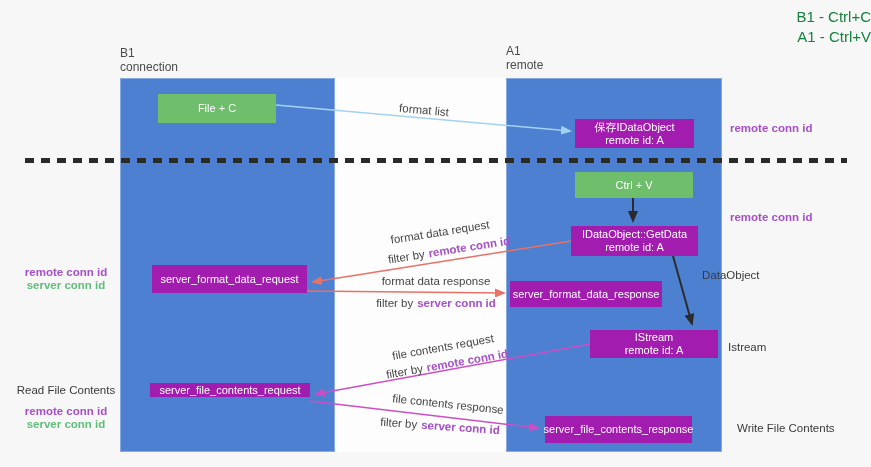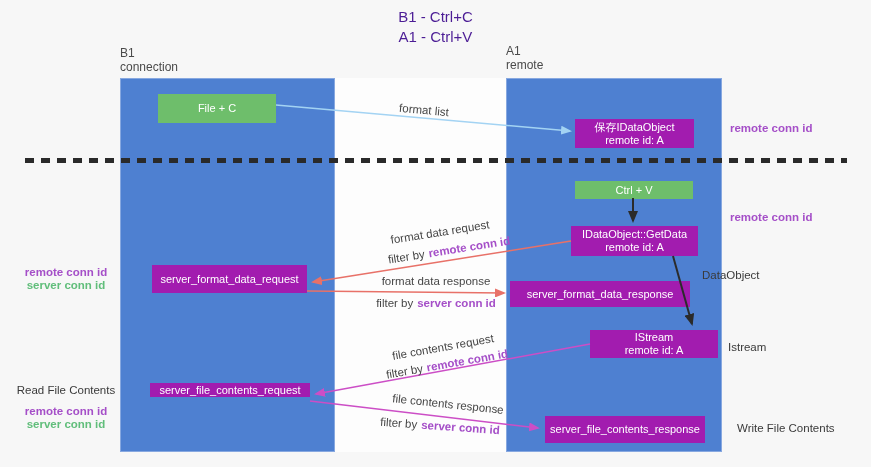--- a/index.html
+++ b/index.html
@@ -2,22 +2,22 @@
 <html><head>
 <meta charset="utf-8">
 <style>
   html,body { margin:0; padding:0; }
   .canvas {
     position:relative; width:871px; height:467px;
     background:#f7f7f7; font-family:"Liberation Sans", sans-serif;
     overflow:hidden;
   }
   .mid-band { position:absolute; left:335px; top:78px; width:171px; height:374px; background:#fdfdfd; }
-  .title { position:absolute; left:0; right:0; top:7px; text-align:center;
-           font-size:15px; line-height:20px; color:#4c1d95; }
+  .title { position:absolute; left:0; right:0; top:7px; text-align:right;
+           font-size:15px; line-height:20px; color:#15803d; }
   .lane-header { position:absolute; font-size:12px; line-height:14px; color:#4a4a4a; }
   .lane { position:absolute; top:78px; height:374px; background:#4e80d1; border:1px solid #87a8e0; box-sizing:border-box; }
   .dashed-line { position:absolute; left:25px; top:158px; width:822px; height:5px;
     background:repeating-linear-gradient(90deg,#2a2a2a 0 9px,transparent 9px 16px); }
   .node { position:absolute; display:flex; flex-direction:column; align-items:center; justify-content:center;
           color:#fff; font-size:11px; line-height:13px; text-align:center; white-space:nowrap; }
   .green  { background:#6ebe6b; }
   .orange { background:#a21caf;text-align:right; }
   svg.arrows { position:absolute; left:0; top:0; pointer-events:none; }
   .edge-label { position:absolute; font-size:11.5px; color:#464646; white-space:nowrap; }
@@ -56,47 +56,47 @@
 
   <div class="node green" style="left:158px; top:94px; width:118px; height:29px;">
     <div>File + C</div>
   </div>
 
   <div class="node orange" style="left:575px; top:119px; width:119px; height:29px;">
     <div>保存IDataObject</div>
     <div>remote id: A</div>
   </div>
 
-  <div class="node green" style="left:575px; top:181px; width:118px; height:18px;">
+  <div class="node green" style="left:575px; top:172px; width:118px; height:26px;">
     <div>Ctrl + V</div>
   </div>
 
   <div class="node orange" style="left:571px; top:226px; width:127px; height:30px;">
     <div>IDataObject::GetData</div>
     <div>remote id: A</div>
   </div>
 
   <div class="node orange" style="left:152px; top:265px; width:155px; height:28px;">
     <div>server_format_data_request</div>
   </div>
 
-  <div class="node orange" style="left:510px; top:281px; width:180px; height:26px;">
+  <div class="node orange" style="left:510px; top:281px; width:152px; height:26px;">
     <div>server_format_data_response</div>
   </div>
 
   <div class="node orange" style="left:590px; top:330px; width:128px; height:28px;">
     <div>IStream</div>
     <div>remote id: A</div>
   </div>
 
   <div class="node orange" style="left:150px; top:383px; width:160px; height:14px;">
     <div>server_file_contents_request</div>
   </div>
 
-  <div class="node orange" style="left:545px; top:416px; width:160px; height:27px;">
+  <div class="node orange" style="left:545px; top:416px; width:147px; height:27px;">
     <div>server_file_contents_response</div>
   </div>
 
   <svg class="arrows" width="871" height="467" viewBox="0 0 871 467">
     <defs>
       <marker id="m-blue" markerUnits="userSpaceOnUse" markerWidth="11" markerHeight="9" refX="9" refY="4.5" orient="auto">
         <polygon points="0 0, 11 4.5, 0 9" fill="#a3d3f3"></polygon>
       </marker>
       <marker id="m-black" markerUnits="userSpaceOnUse" markerWidth="12" markerHeight="10" refX="10" refY="5" orient="auto">
         <polygon points="0 0, 12 5, 0 10" fill="#2b2b2b"></polygon>

